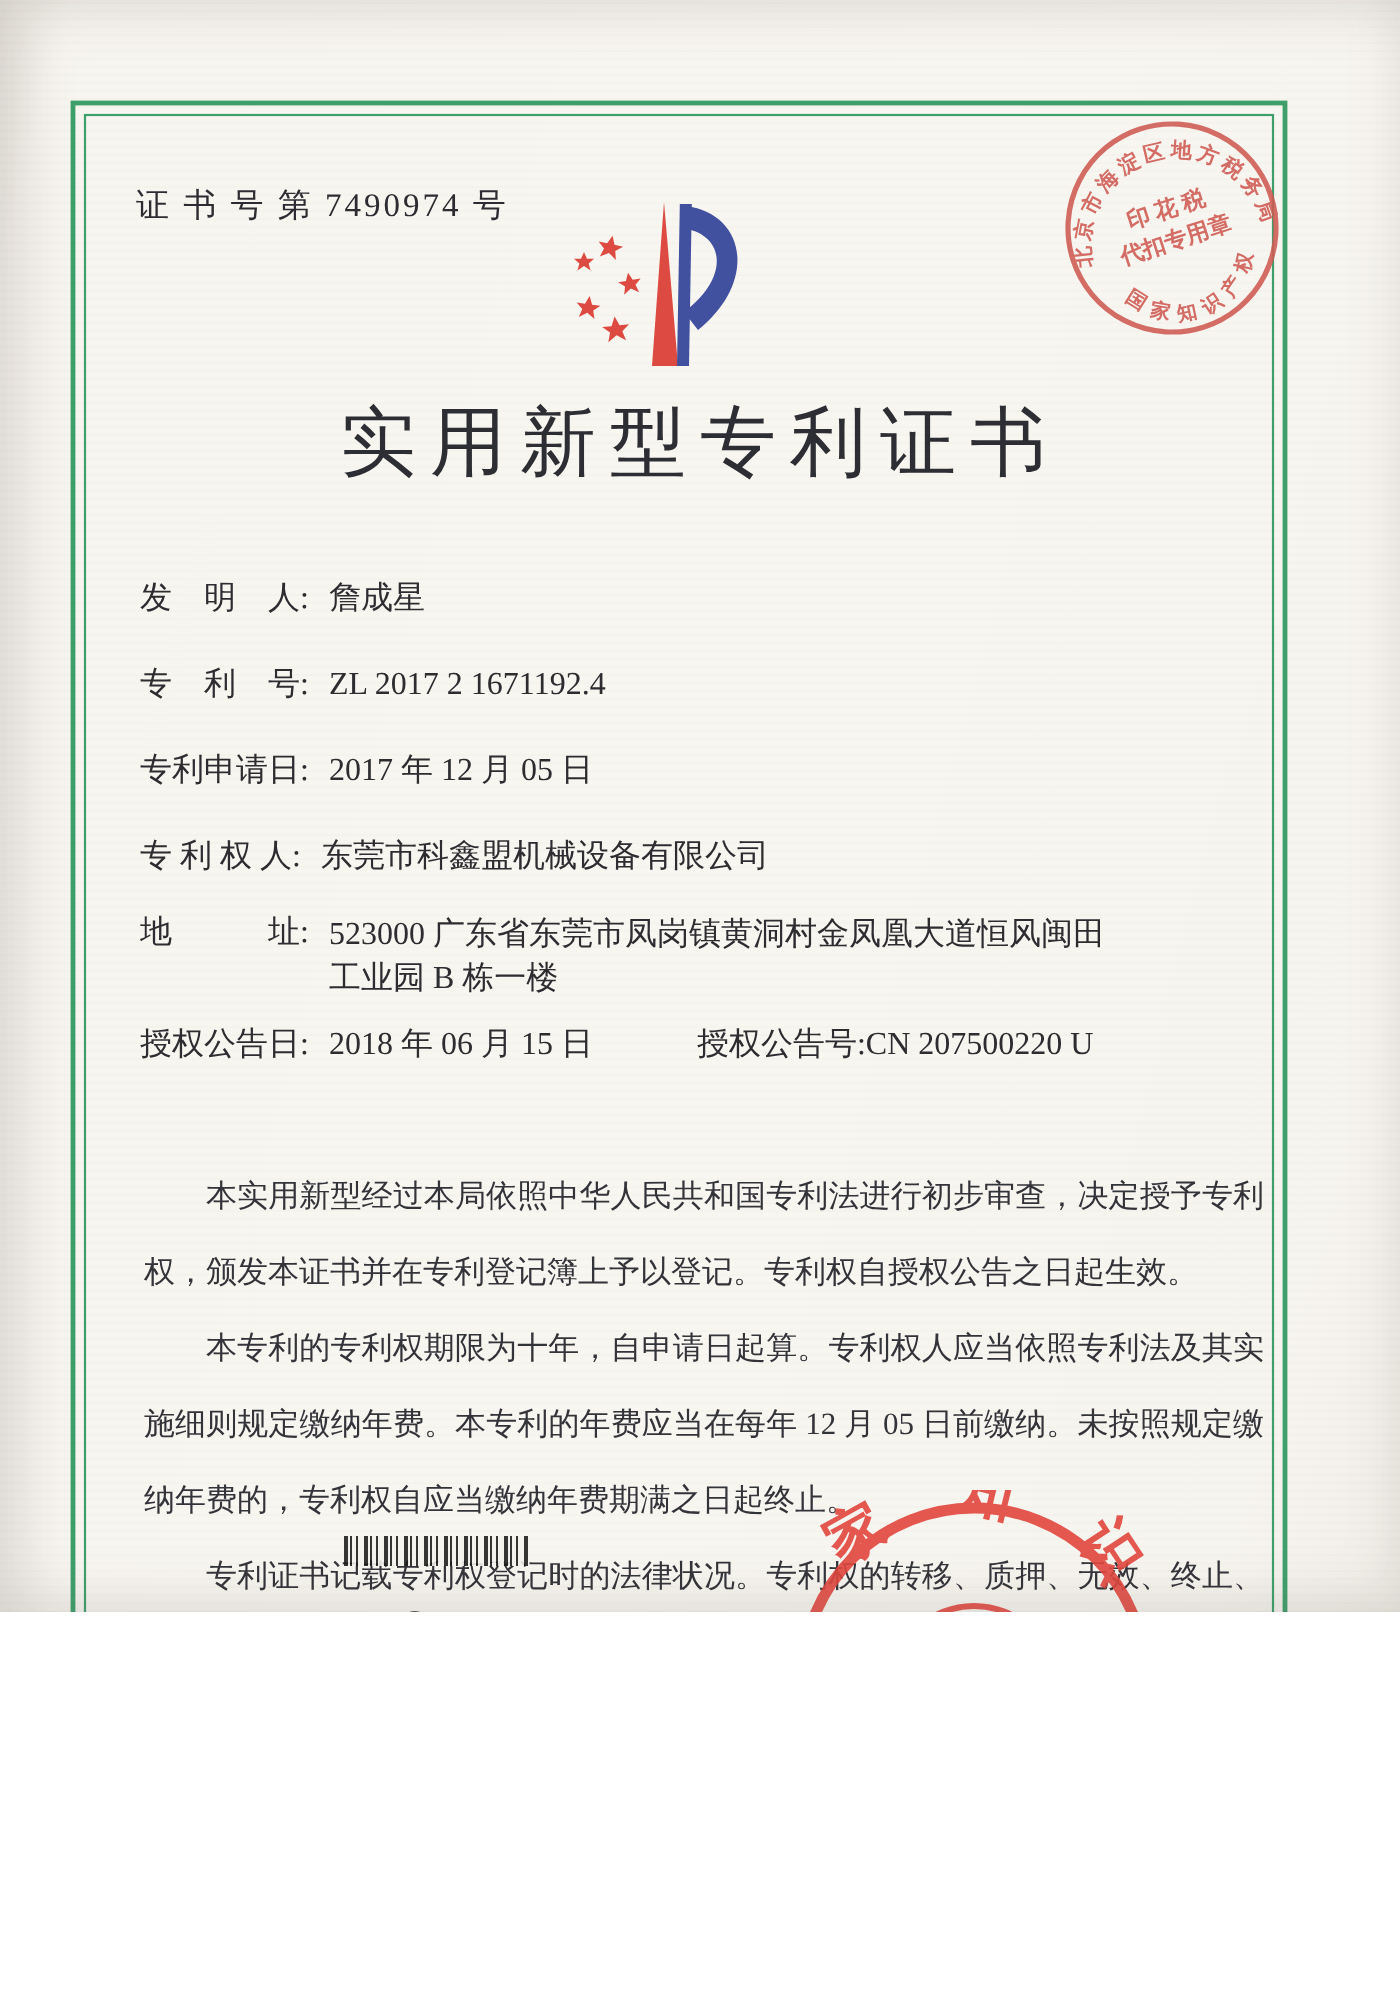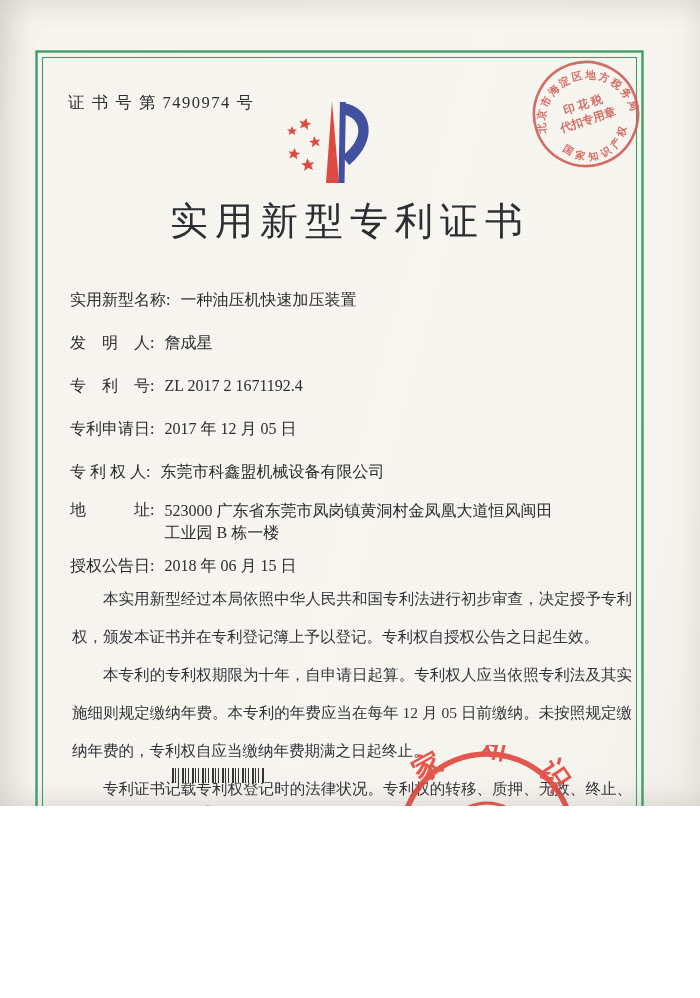--- a/index.html
+++ b/index.html
@@ -100,24 +100,20 @@
       </text>
       <text x="57" y="51" text-anchor="middle" font-size="11.5" font-weight="700" fill="#cf5a52">印 花 税</text>
       <text x="57" y="67" text-anchor="middle" font-size="11.5" font-weight="700" fill="#cf5a52">代扣专用章</text>
     </g>
   </svg>
 
   <div class="abs title">实用新型专利证书</div>
 
   <div class="abs fields">
     <div class="frow">
-      <span class="lbl">实用新型名称:</span>
-      <span class="val">一种油压机快速加压装置</span>
-    </div>
-    <div class="frow">
       <span class="lbl">发　明　人:</span>
       <span class="val">詹成星</span>
     </div>
     <div class="frow">
       <span class="lbl">专　利　号:</span>
       <span class="val">ZL 2017 2 1671192.4</span>
     </div>
     <div class="frow">
       <span class="lbl">专利申请日:</span>
       <span class="val">2017 年 12 月 05 日</span>
@@ -130,20 +126,24 @@
       <span class="lbl">地　　　址:</span>
       <span class="val addr-lines">
         <div>523000 广东省东莞市凤岗镇黄洞村金凤凰大道恒风闽田</div>
         <div>工业园 B 栋一楼</div>
       </span>
     </div>
     <div class="grant-row">
       <div class="frow" style="margin-bottom:0">
         <span class="lbl">授权公告日:</span>
         <span class="val">2018 年 06 月 15 日</span>
+      </div>
+      <div class="grant-no-pair">
+        <span class="lbl">授权公告号:</span>
+        <span class="val">CN 207500220 U</span>
       </div>
     </div>
   </div>
 
   <div class="abs paras">
     <p>本实用新型经过本局依照中华人民共和国专利法进行初步审查，决定授予专利权，颁发本证书并在专利登记簿上予以登记。专利权自授权公告之日起生效。</p>
     <p>本专利的专利权期限为十年，自申请日起算。专利权人应当依照专利法及其实施细则规定缴纳年费。本专利的年费应当在每年 12 月 05 日前缴纳。未按照规定缴纳年费的，专利权自应当缴纳年费期满之日起终止。</p>
     <p>专利证书记载专利权登记时的法律状况。专利权的转移、质押、无效、终止、恢复和专利权人的姓名或名称、国籍、地址变更等事项记载在专利登记簿上。</p>
   </div>
 

